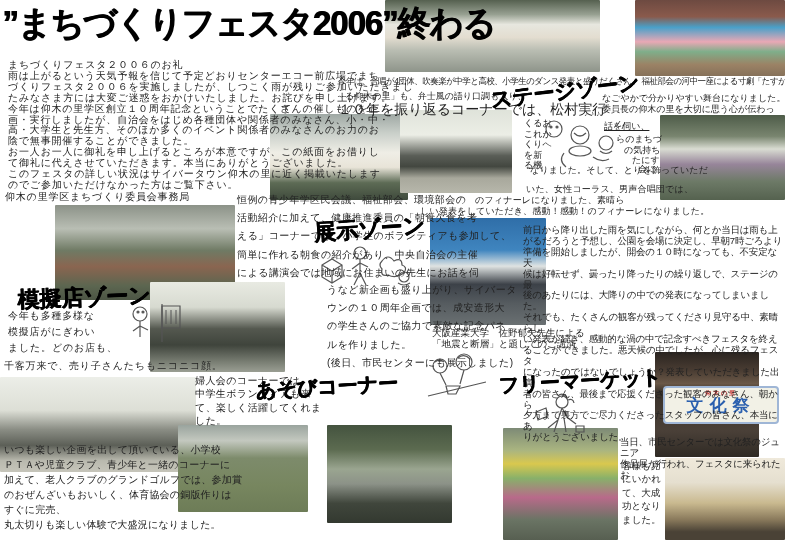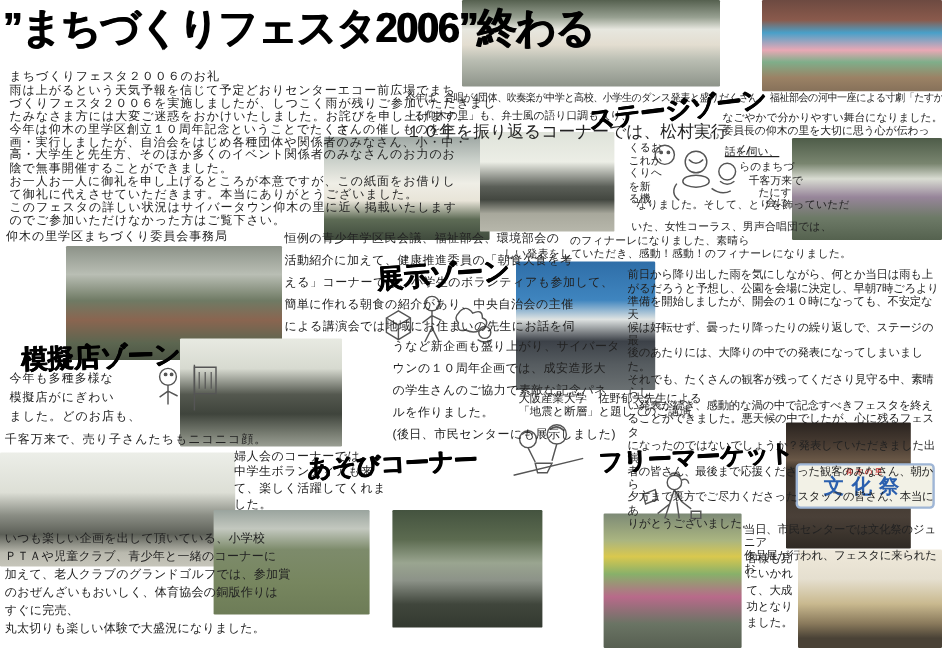--- a/index.html
+++ b/index.html
@@ -87,21 +87,21 @@
 
   <div class="txt" style="left:584px;top:109px;font-size:8px;color:#444;letter-spacing:2px;">♪♪♪</div>
 
   <div class="txt lines" style="left:524px;top:118px;font-size:9px;line-height:10.6px;">くるお
 これか
 くりへ
 を新
 る機</div>
   <div class="txt" style="left:604px;top:120px;font-size:9px;text-decoration:underline;">話を伺い、</div>
   <div class="txt" style="left:616px;top:133px;font-size:9px;">らのまちづ</div>
-  <div class="txt" style="left:624px;top:144px;font-size:9px;">千客万来で</div>
+  <div class="txt" style="left:624px;top:144px;font-size:9px;">の気持ち</div>
   <div class="txt" style="left:632px;top:154px;font-size:9px;">たにす</div>
   <div class="txt" style="left:638px;top:163px;font-size:9px;">会に</div>
 
   <div class="txt" style="left:530px;top:164px;font-size:9px;letter-spacing:0.2px;">なりました。そして、とりを飾っていただ</div>
   <div class="txt" style="left:526px;top:183px;font-size:9px;letter-spacing:0.2px;">いた、女性コーラス、男声合唱団では、</div>
   <div class="txt" style="left:475px;top:194px;font-size:9px;letter-spacing:0.2px;">のフィナーレになりました、素晴ら</div>
   <div class="txt" style="left:420px;top:205px;font-size:9px;letter-spacing:0.2px;">しい発表をしていただき、感動！感動！のフィナーレになりました。</div>
 
   <div class="ill" style="left:538px;top:113px;">
     <svg width="100" height="58" viewBox="0 0 100 58" fill="none" stroke="#555" stroke-width="1.2">

